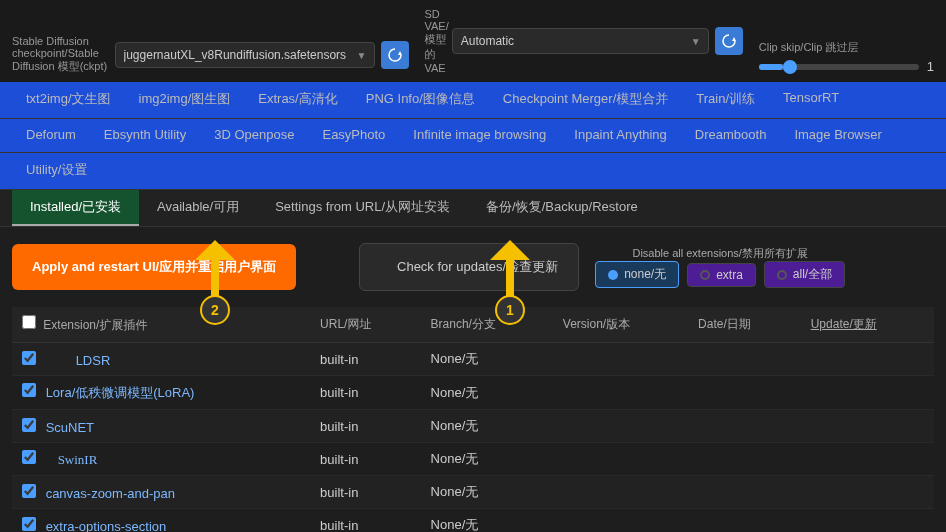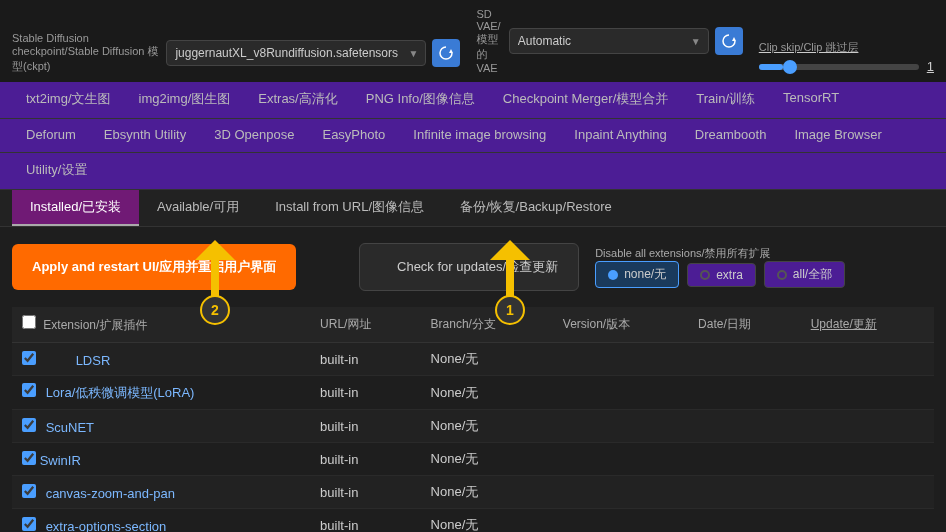--- a/index.html
+++ b/index.html
@@ -16,41 +16,40 @@
       background: #2a2a2a;
       border: 1px solid #444;
       color: #ccc;
       padding: 5px 8px;
       border-radius: 4px;
       font-size: 12px;
       width: 260px;
       appearance: none;
     }
     .model-select-small {
-      width: 200px;
+      width: 257px;
     }
     .icon-btn {
       background: #3a7bd5;
       border: none;
       border-radius: 4px;
       width: 28px;
       height: 28px;
       cursor: pointer;
       display: flex;
       align-items: center;
       justify-content: center;
       color: white;
       font-size: 14px;
     }
     .clip-section {
       display: flex;
       flex-direction: column;
       gap: 4px;
       margin-left: auto;
-      text-decoration: underline;
     }
     .clip-row {
       display: flex;
       align-items: center;
       gap: 8px;
     }
     .clip-value {
       color: #ccc;
       font-size: 13px;
     }
@@ -72,21 +71,21 @@
       top: -4px;
       left: 15%;
       width: 14px;
       height: 14px;
       background: #4a9eff;
       border-radius: 50%;
     }
 
     
     .nav-tabs {
-      background: #4c1d95;
+      background: #1d4ed8;
       padding: 0 12px;
       display: flex;
       flex-wrap: wrap;
       gap: 0;
       border-bottom: 1px solid #333;
     }
     .nav-tab {
       padding: 8px 14px;
       color: #bbb;
       cursor: pointer;
@@ -110,21 +109,21 @@
     .sub-tab {
       padding: 8px 18px;
       color: #bbb;
       cursor: pointer;
       font-size: 13px;
       border-bottom: 2px solid transparent;
     }
     .sub-tab.active {
       color: #fff;
       border-bottom: 2px solid #aaa;
-      background: #701a75;
+      background: #14532d;
     }
 
     
     .ext-content {
       background: #1e1e1e;
       padding: 16px 12px;
     }
 
     .actions-row {
       display: flex;
@@ -158,20 +157,21 @@
       cursor: pointer;
       min-width: 220px;
       text-align: right;
       margin-left: 47px;
     }
 
     .disable-section {
       display: flex;
       flex-direction: column;
       gap: 0;
+      text-align: center;
     }
     .disable-label {
       font-size: 11px;
       color: #aaa;
     }
     .radio-group {
       display: flex;
       gap: 8px;
       align-items: center;
     }
@@ -351,21 +351,21 @@
     <div class="nav-tab">Dreambooth</div>
     <div class="nav-tab">Image Browser</div>
   </div>
   <div class="nav-tabs">
     <div class="nav-tab">Utility/设置</div>
   </div>
 
   <div class="sub-tabs">
     <div class="sub-tab active">Installed/已安装</div>
     <div class="sub-tab">Available/可用</div>
-    <div class="sub-tab">Install from URL/图像信息</div>
+    <div class="sub-tab">Settings from URL/从网址安装</div>
     <div class="sub-tab">备份/恢复/Backup/Restore</div>
   </div>
 
   <div class="ext-content">
 
     <div class="actions-row">
       <button class="apply-btn">Apply and restart UI/应用并重启用户界面</button>
       <button class="check-btn">Check for updates/检查更新</button>
       <div class="disable-section">
         <div class="disable-label">Disable all extensions/禁用所有扩展</div>
@@ -430,21 +430,21 @@
     </td>
     <td>built-in</td>
     <td>None/无</td>
     <td></td>
     <td></td>
     <td></td>
   </tr>
           <tr>
     <td>
       <input type="checkbox" class="cb-check" checked="" style="">
-      <span class="ext-name" style="margin-left:0;">SwinIR</span>
+      <span class="ext-name" style="margin-left:18px;font-family:Liberation Serif, serif;">SwinIR</span>
     </td>
     <td>built-in</td>
     <td>None/无</td>
     <td></td>
     <td></td>
     <td></td>
   </tr>
           <tr>
     <td>
       <input type="checkbox" class="cb-check" checked="" style="">

